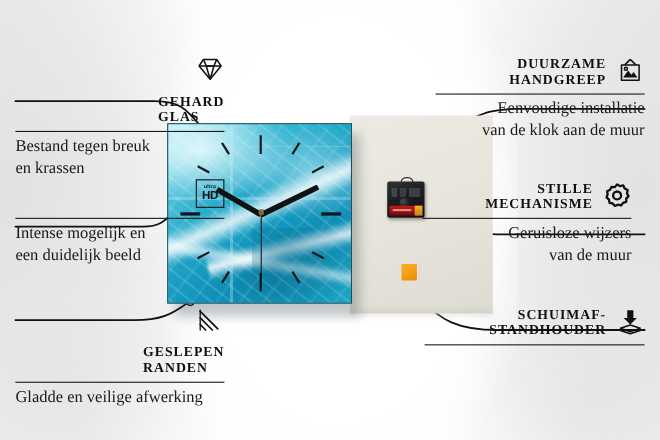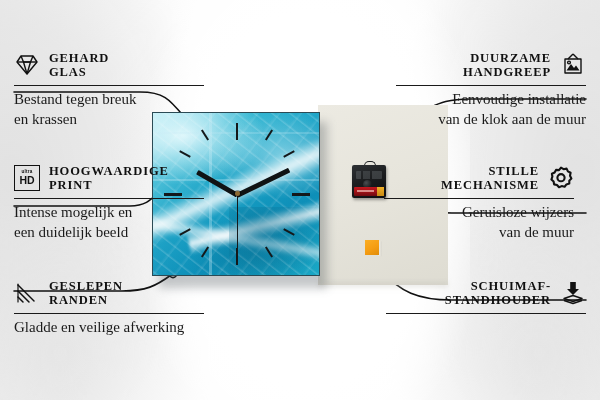--- a/index.html
+++ b/index.html
@@ -305,21 +305,21 @@
   }
   .feat-left  { text-align: left; }
   .feat-right { text-align: right; }
 
   .feat-head {
     display: flex;
     align-items: center;
     gap: 9px;
     min-height: 30px;
   }
-  .feat-left .feat-head  { flex-direction: row; justify-content: flex-start; }
+  .feat-left .feat-head  { flex-direction: column; justify-content: flex-start; align-items: flex-end; }
   .feat-right .feat-head { justify-content: flex-end; }
 
   .feat-title {
     font-family: "Liberation Serif", "DejaVu Serif", serif;
     font-size: 12.5px;
     font-weight: 700;
     letter-spacing: 0.9px;
     line-height: 1.15;
     color: #101010;
     text-transform: uppercase;
@@ -486,22 +486,20 @@
   </div>
 
   <div class="feature feat-left" style="left:14px; top:163px;">
     <div class="feat-head">
       <span class="feat-icon">
         <span class="hd-badge">
           <span class="hd-small">ultra</span>
           <span class="hd-big">HD</span>
         </span>
       </span>
-      <span class="feat-title">HOOGWAARDIGE
-PRINT</span>
     </div>
     <div class="feat-rule"></div>
     <div class="feat-desc">Intense mogelijk en
 een duidelijk beeld</div>
   </div>
 
   <div class="feature feat-left" style="left:14px; top:278px;">
     <div class="feat-head">
       <span class="feat-icon">
         <svg viewBox="0 0 26 26">

